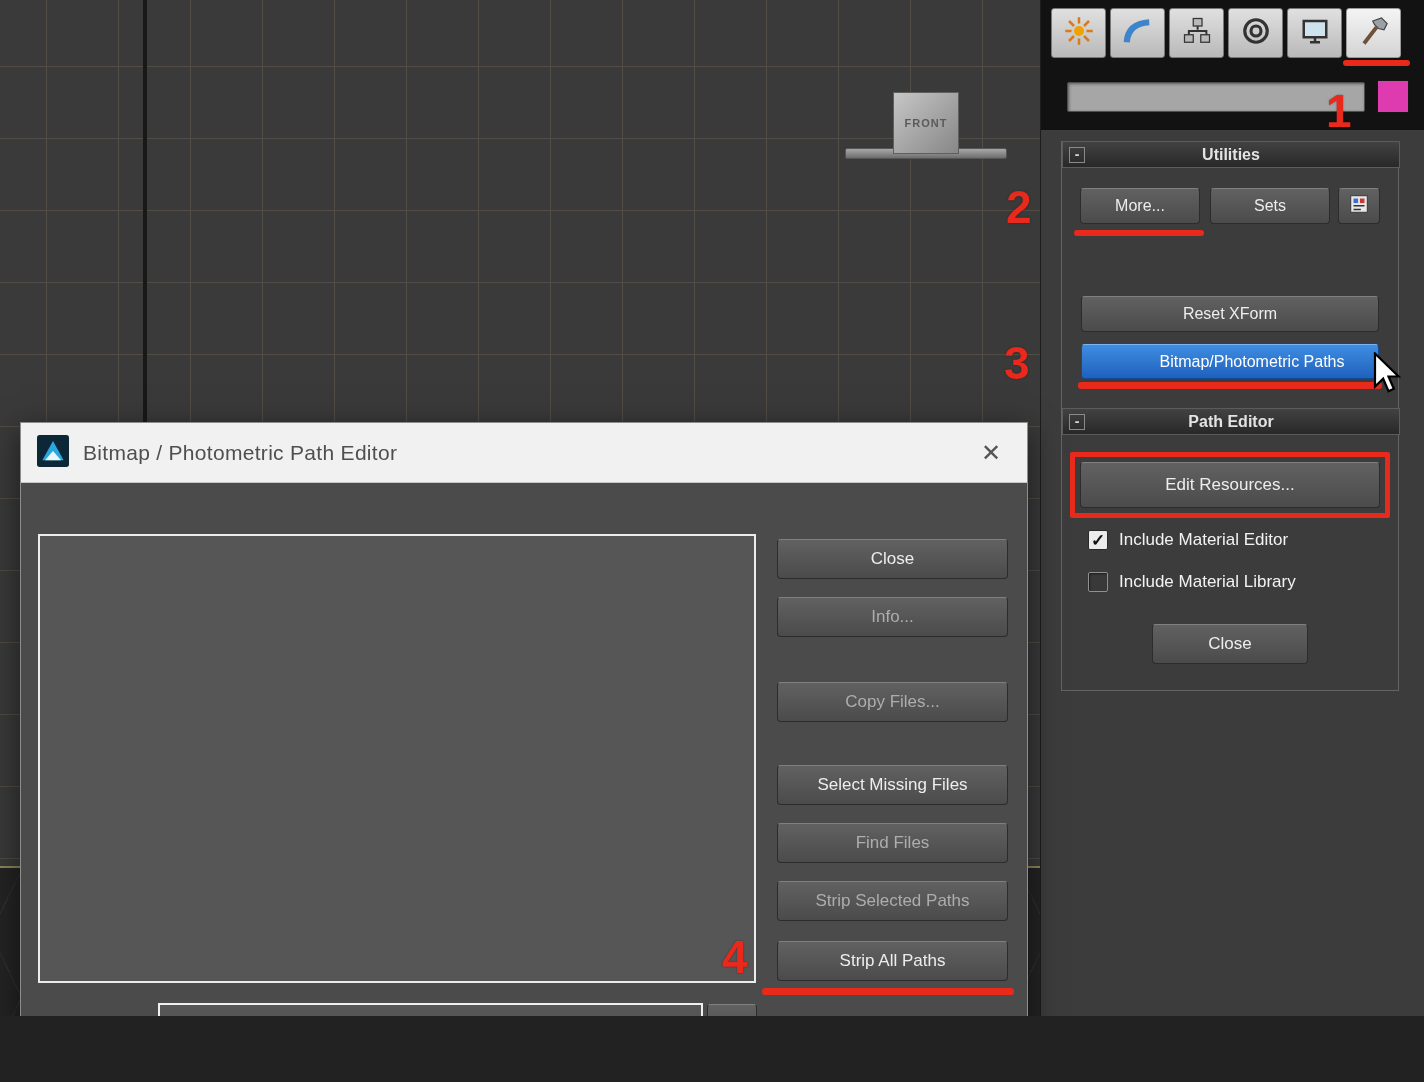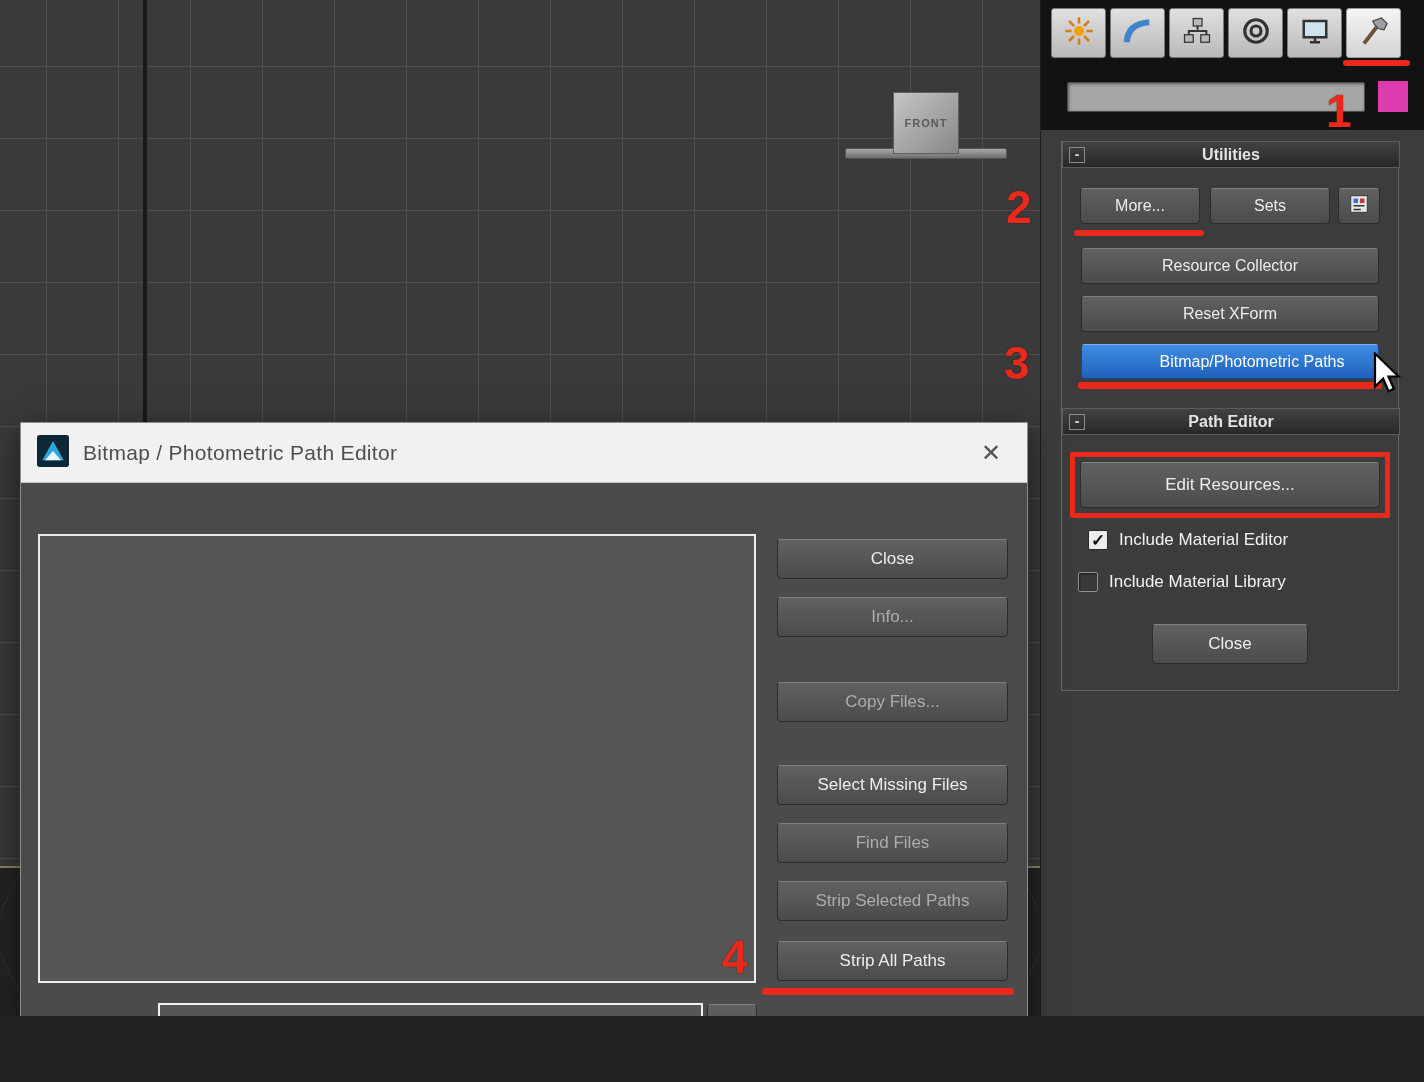--- a/index.html
+++ b/index.html
@@ -227,36 +227,35 @@
         <span>
           <svg width="22" height="22" viewBox="0 0 24 24">
             <rect x="3" y="3" width="18" height="18" fill="#e8e8e8" stroke="#333"></rect>
             <rect x="6" y="6" width="5" height="5" fill="#3d6fd0"></rect>
             <rect x="13" y="6" width="5" height="5" fill="#c43a3a"></rect>
             <path d="M6 14 L18 14 M6 18 L14 18" stroke="#333" stroke-width="1.6"></path>
           </svg>
         </span>
       </div>
 
-      <div class="btn" style="position:absolute; left:19px; top:107px; width:298px; height:36px;">Resource Collector</div>
       <div class="btn" style="position:absolute; left:19px; top:155px; width:298px; height:36px;">Reset XForm</div>
       <div class="btn blue" style="position:absolute; left:19px; top:203px; width:298px; height:35px;">Bitmap/Photometric Paths</div>
 
       <div class="rollout-header" style="top:267px;">
         <span class="collapse-box">-</span>
         <span>Path Editor</span>
       </div>
 
       <div class="btn" style="position:absolute; left:18px; top:321px; width:300px; height:46px; font-size:17px;">Edit Resources...</div>
 
       <div class="checkbox-row" style="left:26px; top:389px;">
         <span class="checkbox checked">✓</span>
         <span class="checkbox-label">Include Material Editor</span>
       </div>
-      <div class="checkbox-row" style="left:16px; top:431px;">
+      <div class="checkbox-row" style="left:26px; top:431px;">
         <span class="checkbox unchecked"></span>
         <span class="checkbox-label">Include Material Library</span>
       </div>
 
       <div class="btn" style="position:absolute; left:90px; top:483px; width:156px; height:40px; font-size:17px;">Close</div>
     </div>
   </div>
 
   <div class="dialog">
     <div class="dialog-titlebar">

